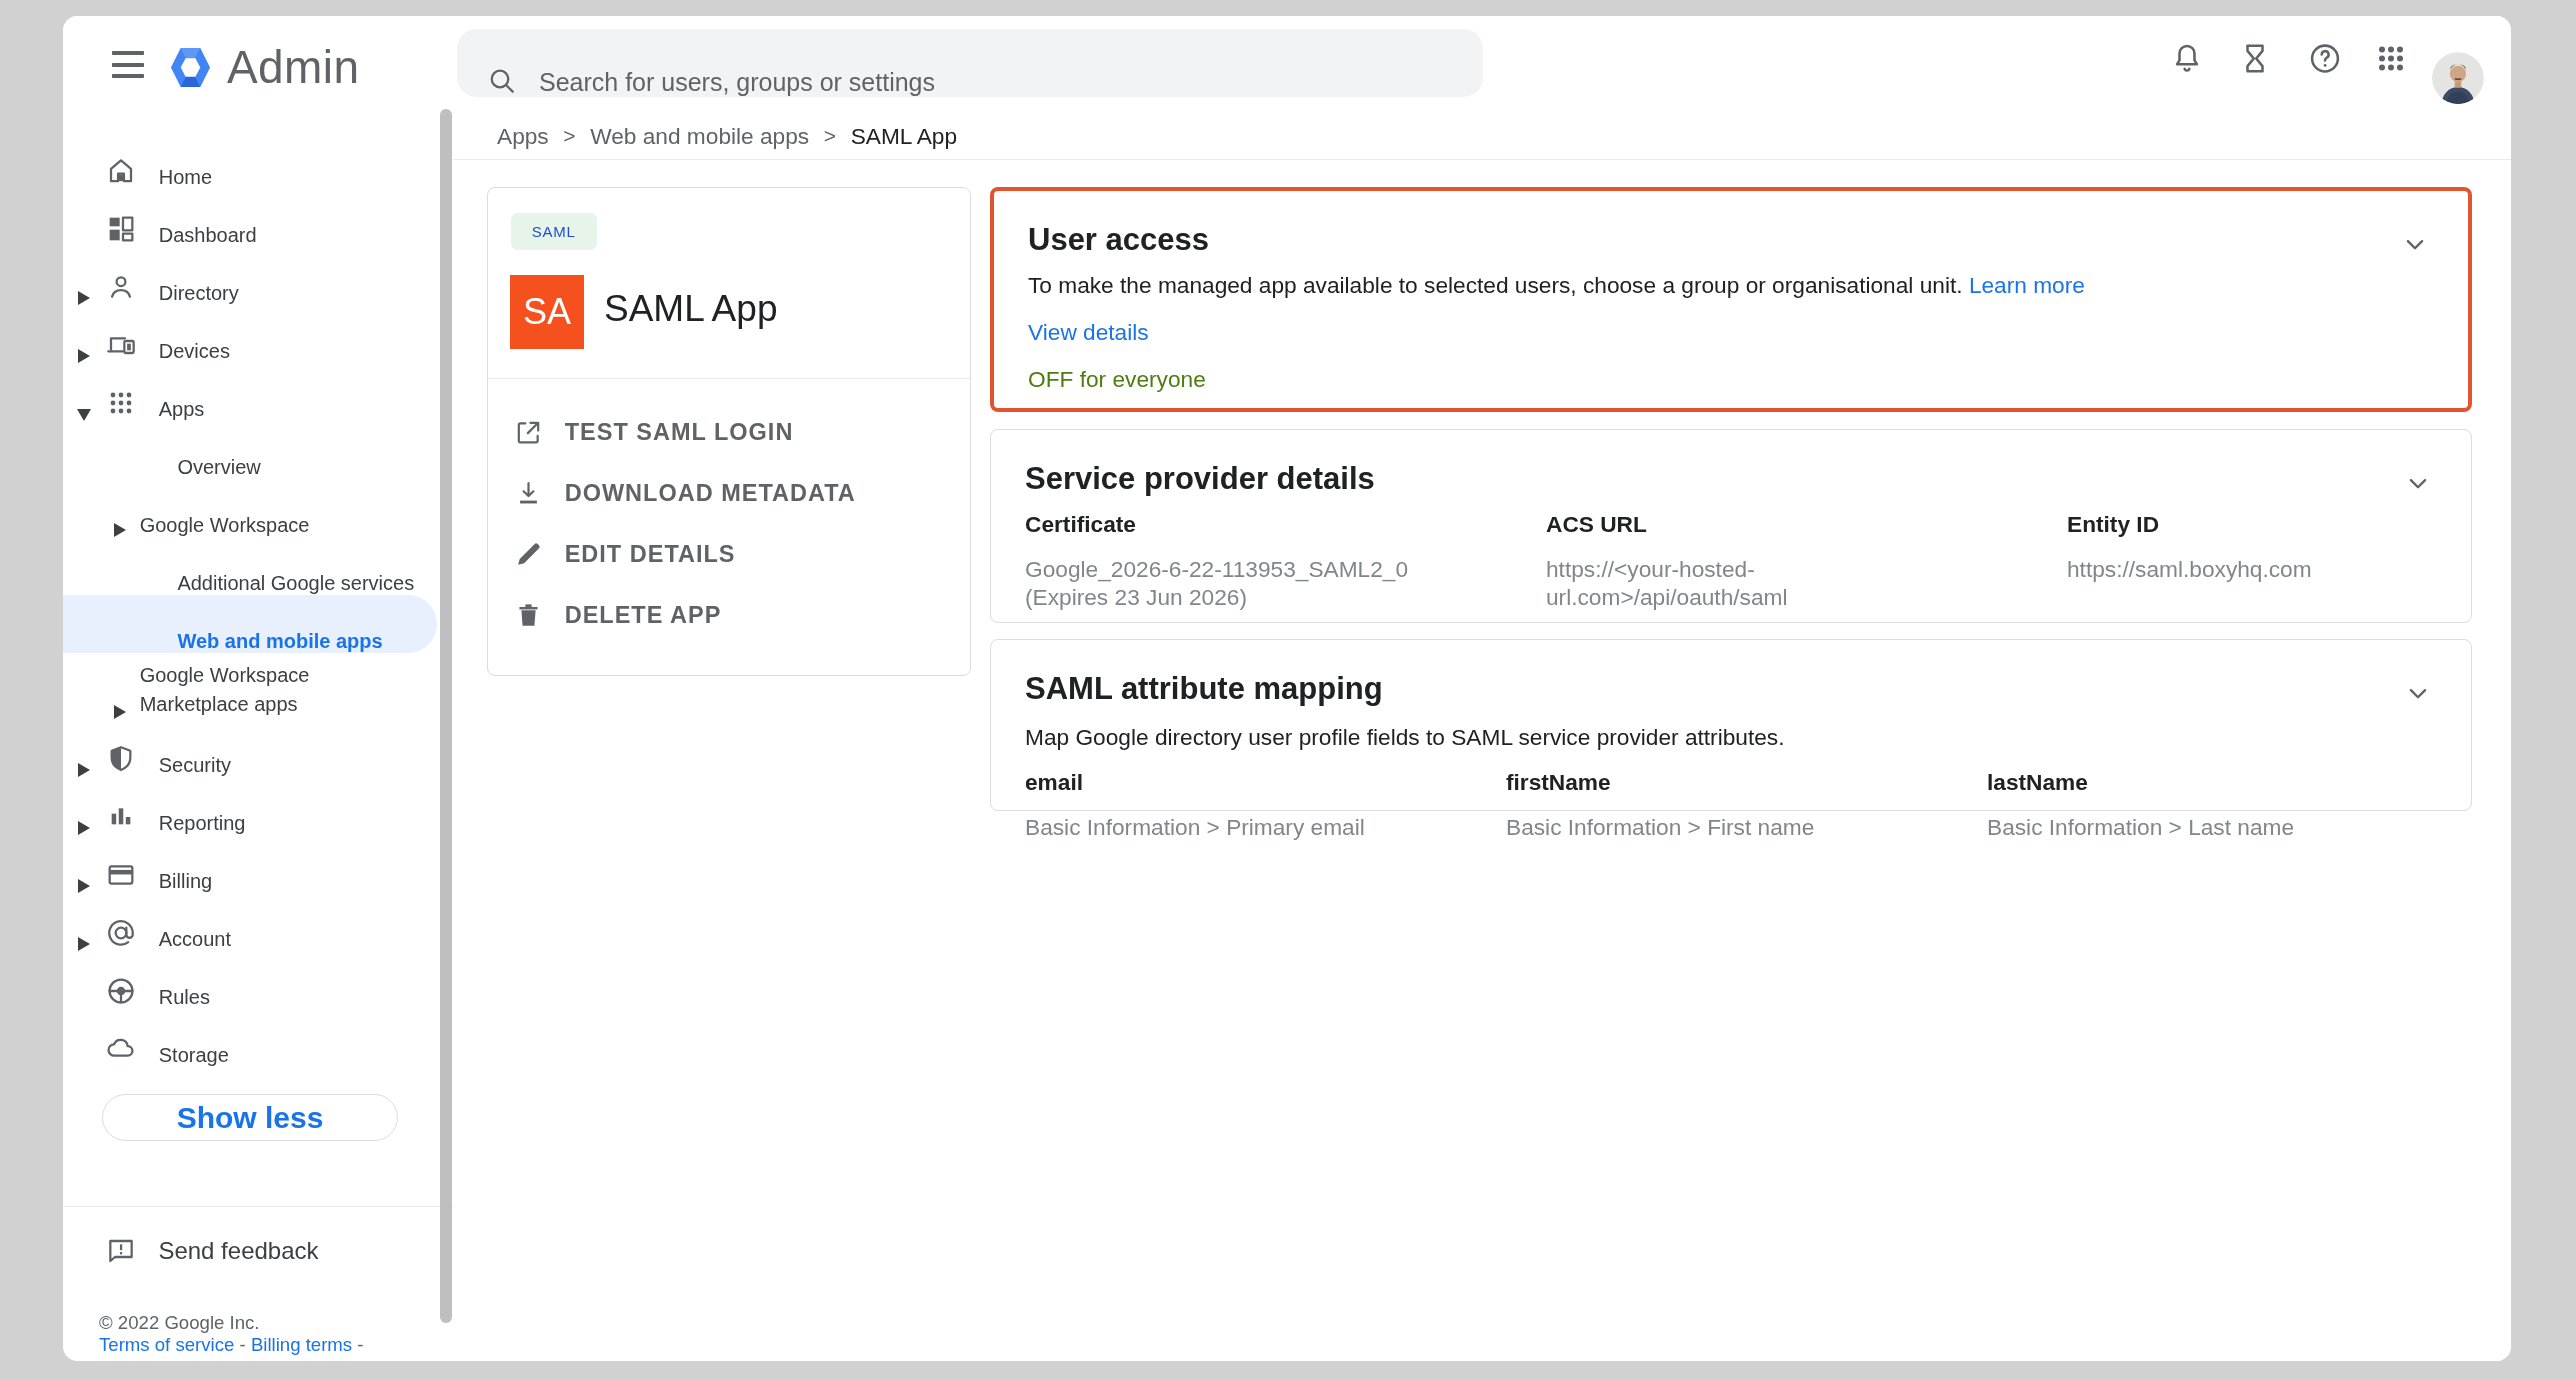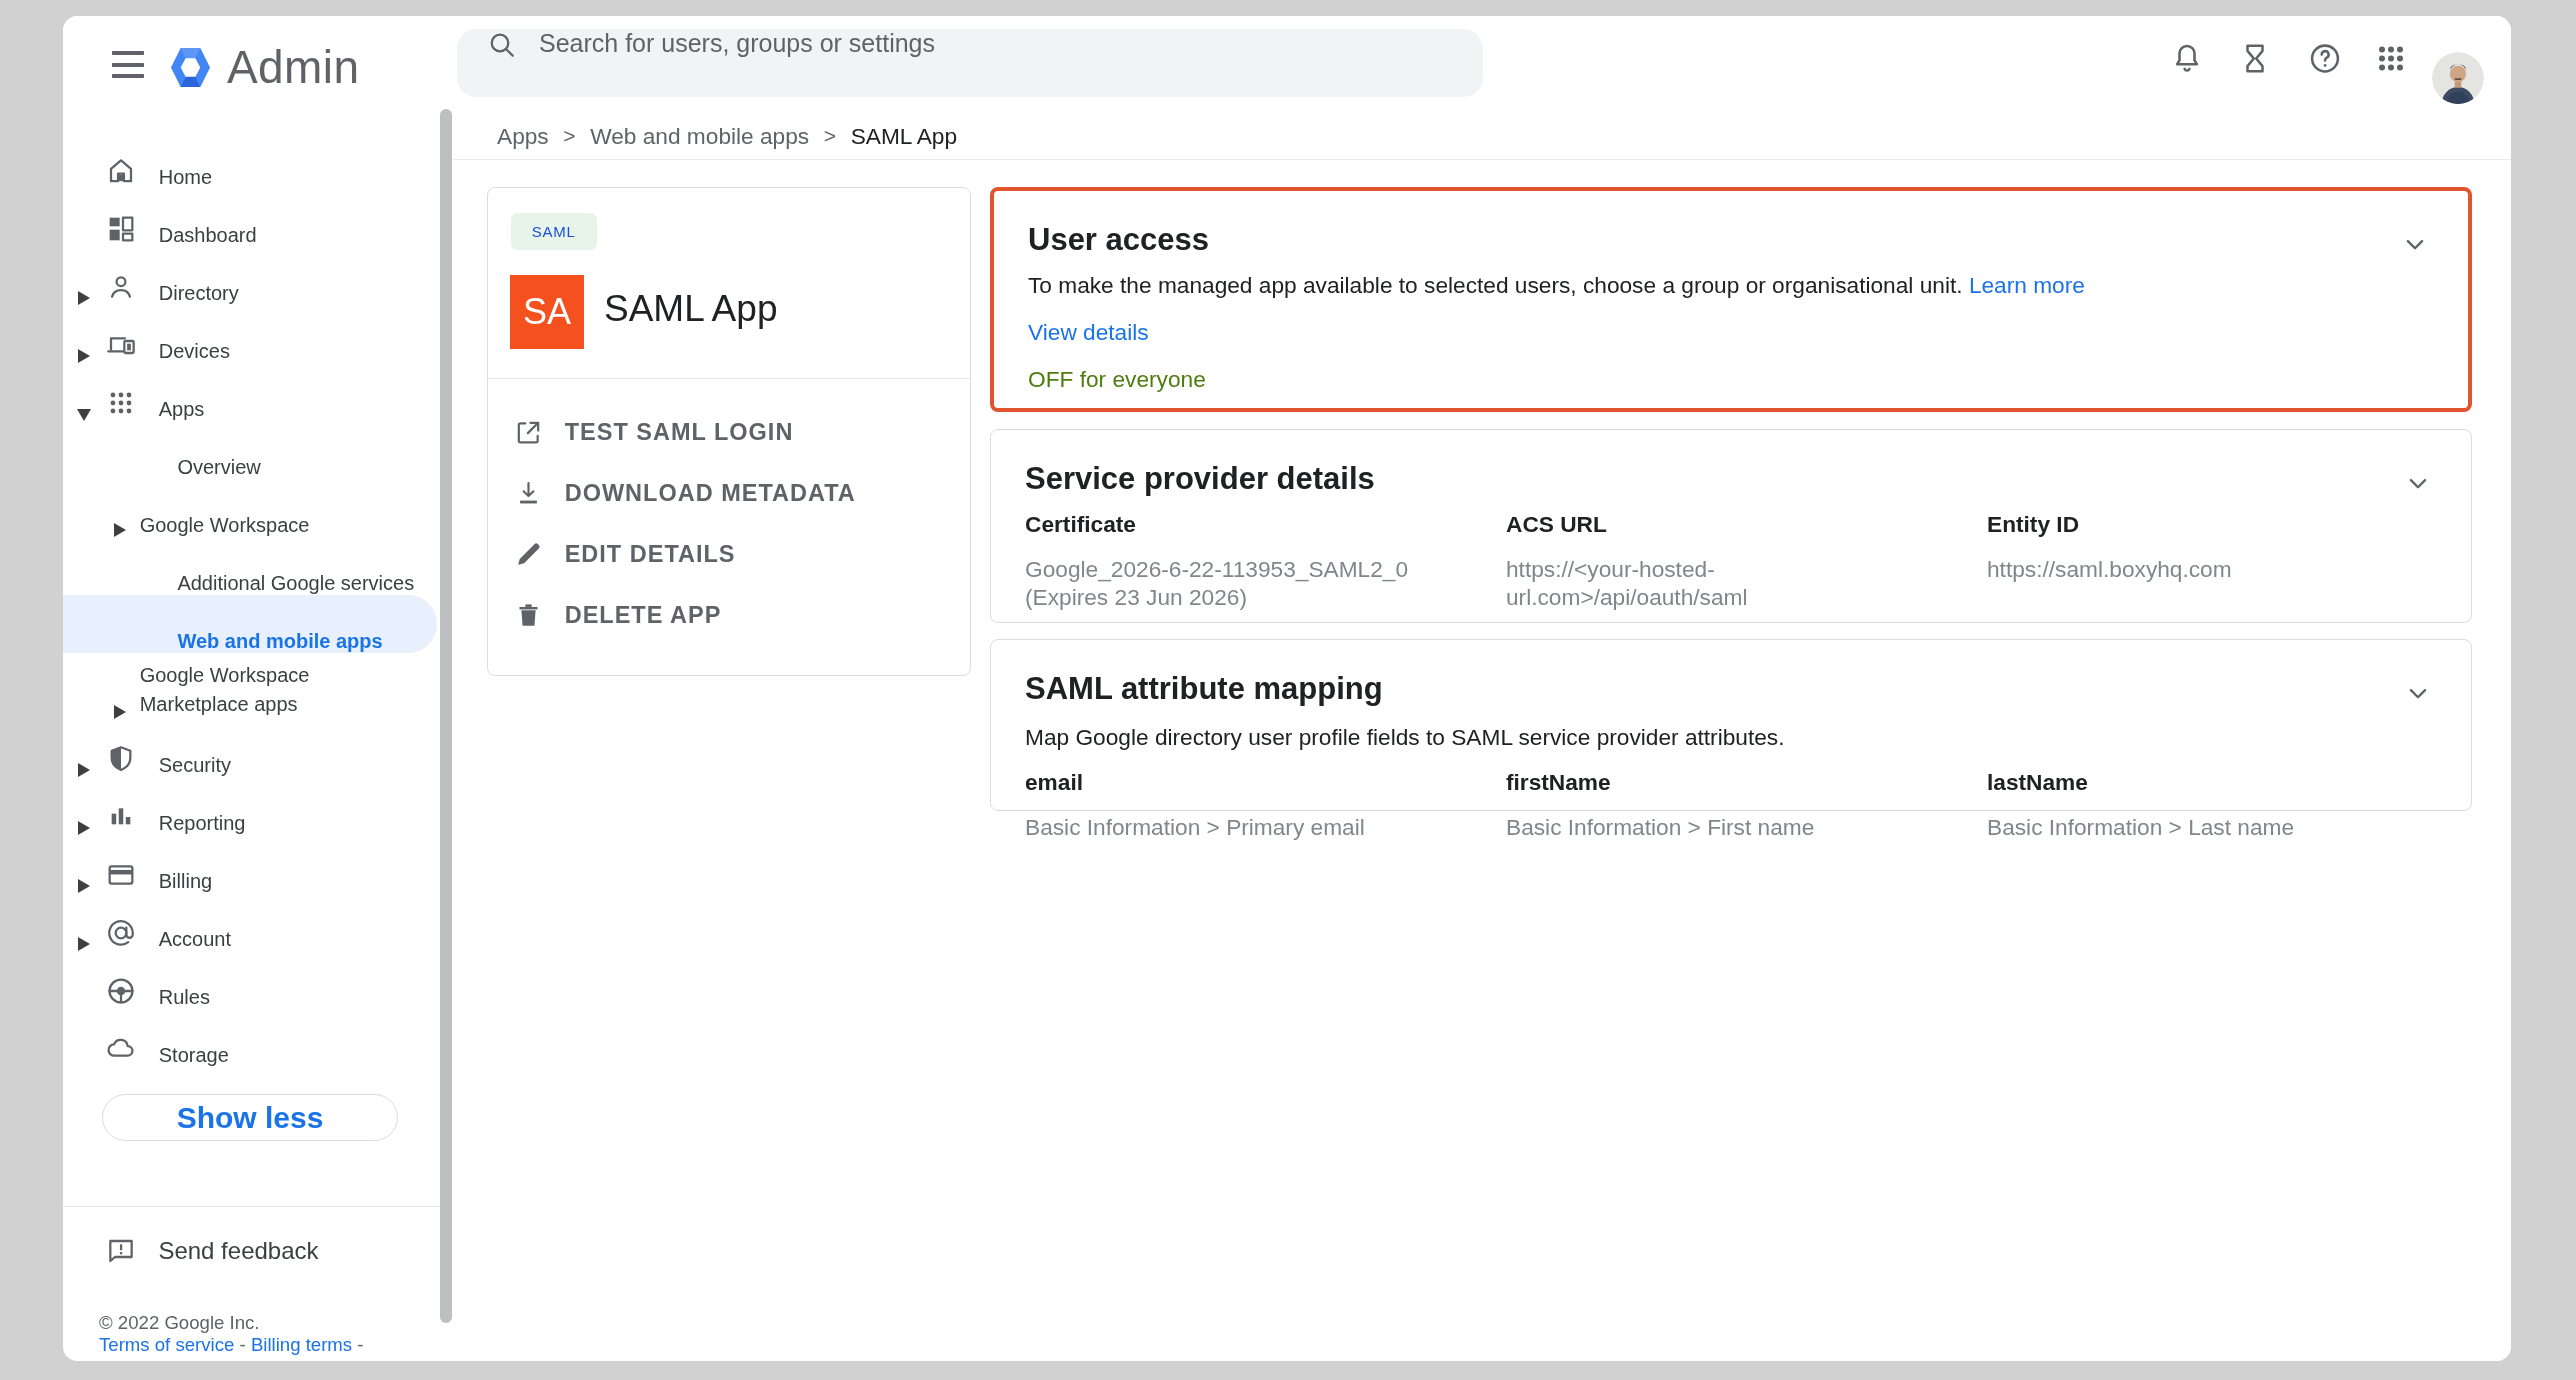--- a/index.html
+++ b/index.html
@@ -17,21 +17,21 @@
     background: #ffffff; border-radius: 14.6px;
     overflow: hidden;
   }
 
   
   .header { position: absolute; left: 0; top: 0; width: 100%; height: 97px; background: #fff; }
   .hamburger { position: absolute; left: 42px; top: 27.5px; width: 45px; height: 42px; display: flex; flex-direction: column; justify-content: center; gap: 7.3px; cursor: pointer; }
   .hamburger span { display: block; width: 32px; height: 4px; background: #5f6368; border-radius: 0.8px; margin-left: 6.5px; }
   .logo { position: absolute; left: 104px; top: 24px; display: flex; align-items: center; gap: 13px; }
   .logo-text { font-size: 46px; color: #5f6368; letter-spacing: 0.4px; }
-  .search { position: absolute; left: 394px; top: 13px; width: 1026px; height: 68px; background: #f1f3f4; border-radius: 19.4px; display: flex; align-items: flex-start; padding-left: 29px; }
+  .search { position: absolute; left: 394px; top: 13px; width: 1026px; height: 68px; background: #f1f3f4; border-radius: 19.4px; display: flex; align-items: flex-end; padding-left: 29px; }
   .search input { border: none; outline: none; background: transparent; font-family: inherit; font-size: 25px; color: #3c4043; flex: 1; margin-left: 21px; }
   .search input::placeholder { color: #5f6368; }
   .hdr-icon { position: absolute; top: 42px; width: 39px; height: 39px; transform: translateY(-50%); display: flex; align-items: center; justify-content: center; cursor: pointer; }
   .hdr-icon svg { display: block; }
   .avatar-btn { position: absolute; left: 2369px; top: 36px; width: 52px; height: 52px; border-radius: 50%; overflow: hidden; cursor: pointer; }
 
   
   .sidebar { position: absolute; left: 0; top: 97px; width: 390px; height: 1248px; padding-top: 18px; overflow: hidden; }
   .nav-item { height: 58px; display: flex; align-items: flex-end; font-size: 20px; color: #3c4043; cursor: pointer; padding-left: 9.7px; }
   .nav-item .arrowbox { width: 22.7px; display: flex; justify-content: center; align-items: center; }
@@ -80,21 +80,21 @@
   .ua-card { left: 537px; top: 74px; width: 1482px; height: 225px; }
   .sp-card { left: 537px; top: 316px; width: 1482px; height: 194px; }
   .am-card { left: 537px; top: 526px; width: 1482px; height: 172px; }
   .card-title { position: absolute; left: 34px; top: 31px; font-size: 31px; color: #202124; }
   .card-chevron { position: absolute; right: 36px; top: 36px; cursor: pointer; }
   .ua-desc { position: absolute; left: 34px; top: 81px; font-size: 22.7px; color: #202124; }
   .link { color: #1a73e8; cursor: pointer; }
   .ua-view { position: absolute; left: 34px; top: 128px; font-size: 22.7px; }
   .ua-status { position: absolute; left: 34px; top: 175px; font-size: 22.7px; color: #4d7c0f; }
   .col-grid { position: absolute; left: 34px; right: 34px; display: grid; grid-template-columns: 481px 481px 1fr; }
-  .sp-card .col-grid { top: 81px; }
+  .sp-card .col-grid { top: 81px; gap: 40px; }
   .am-card .col-grid { top: 129px; }
   .col-label { font-size: 22.7px; color: #202124; font-weight: bold; }
   .col-value { margin-top: 18px; font-size: 22.7px; color: #80868b; line-height: 27.5px; max-width: 388px; overflow-wrap: anywhere; }
   .am-desc { position: absolute; left: 34px; top: 84px; font-size: 22.7px; color: #202124; }
 
   .ic { stroke: #5f6368; fill: none; stroke-width: 1.7; stroke-linecap: round; stroke-linejoin: round; }
   .icf { fill: #5f6368; stroke: none; }
 </style>
 </head>
 <body>

